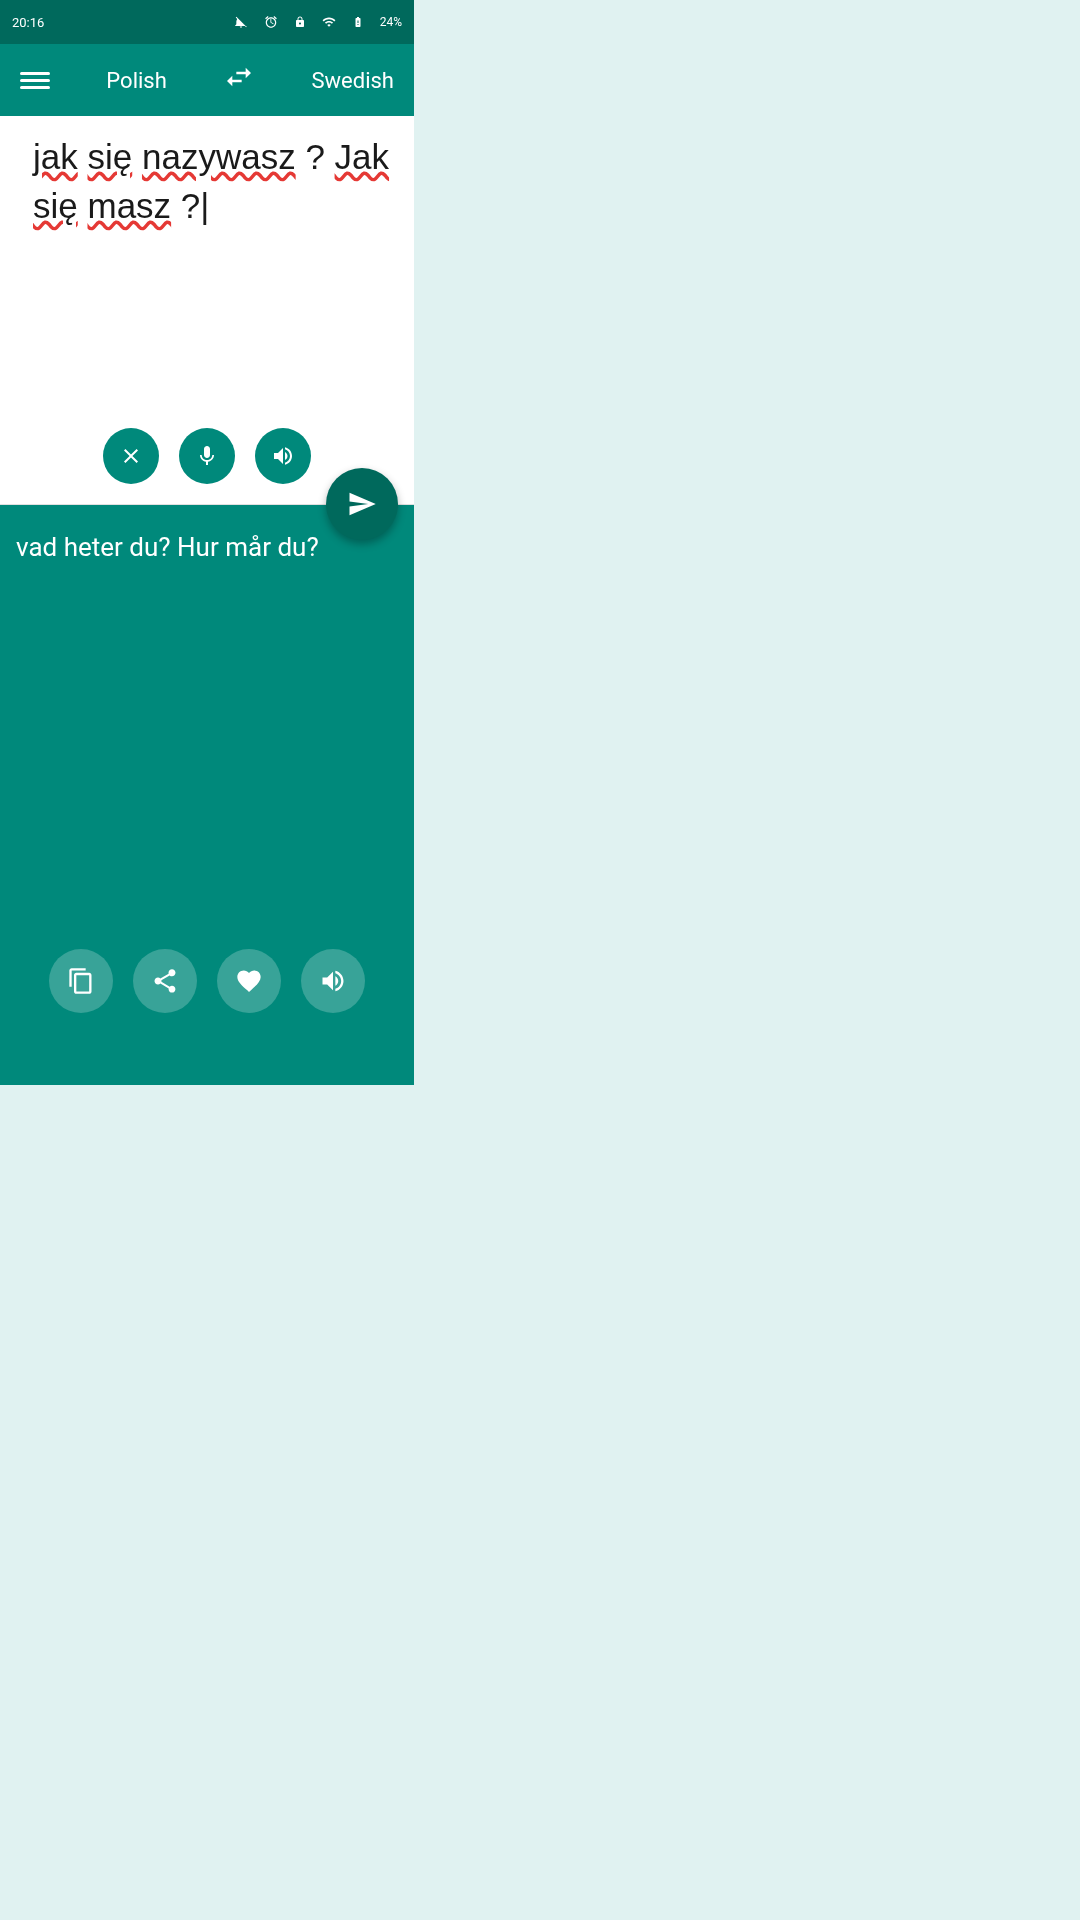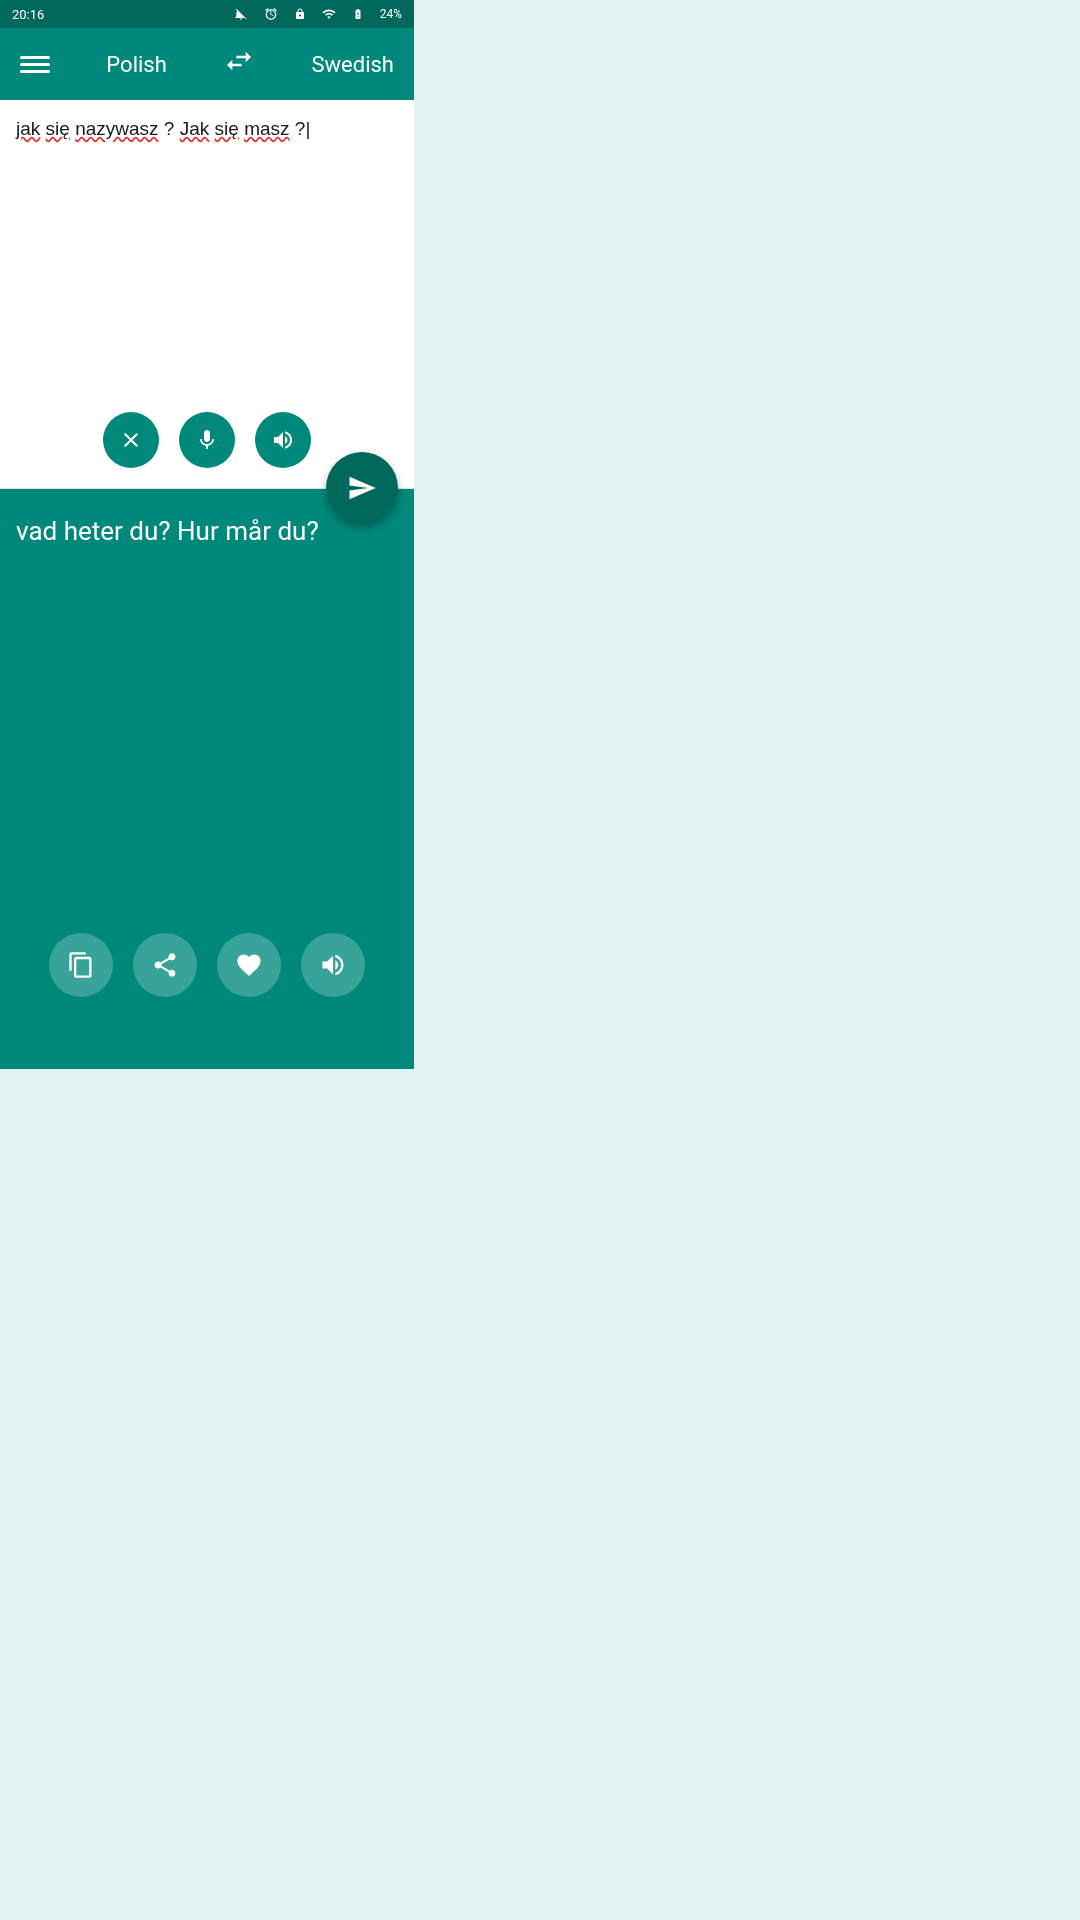--- a/index.html
+++ b/index.html
@@ -15,21 +15,21 @@
 
     
     .status-bar {
       background: #00695c;
       color: white;
       font-size: 13px;
       padding: 5px 12px;
       display: flex;
       justify-content: space-between;
       align-items: center;
-      height: 28px;
+      height: 44px;
     }
     .status-right {
       display: flex;
       align-items: center;
       gap: 16px;
       font-size: 12px;
     }
 
     
     .header {
@@ -71,29 +71,30 @@
     .input-section {
       background: white;
       margin: 0;
       padding: 16px 16px 12px 16px;
       min-height: 380px;
       position: relative;
       border-bottom: 1px solid #e0e0e0;
     }
 
     .input-text {
-      font-size: 19px;
+      font-size: 35px;
       color: #1a1a1a;
       line-height: 1.4;
       min-height: 280px;
       outline: none;
       border: none;
       width: 100%;
       resize: none;
       font-family: Arial, sans-serif;
+      margin-left: 17px;
     }
 
     .spell-word {
       text-decoration: underline;
       text-decoration-color: #e53935;
       text-decoration-style: wavy;
     }
 
     .input-controls {
       display: flex;

